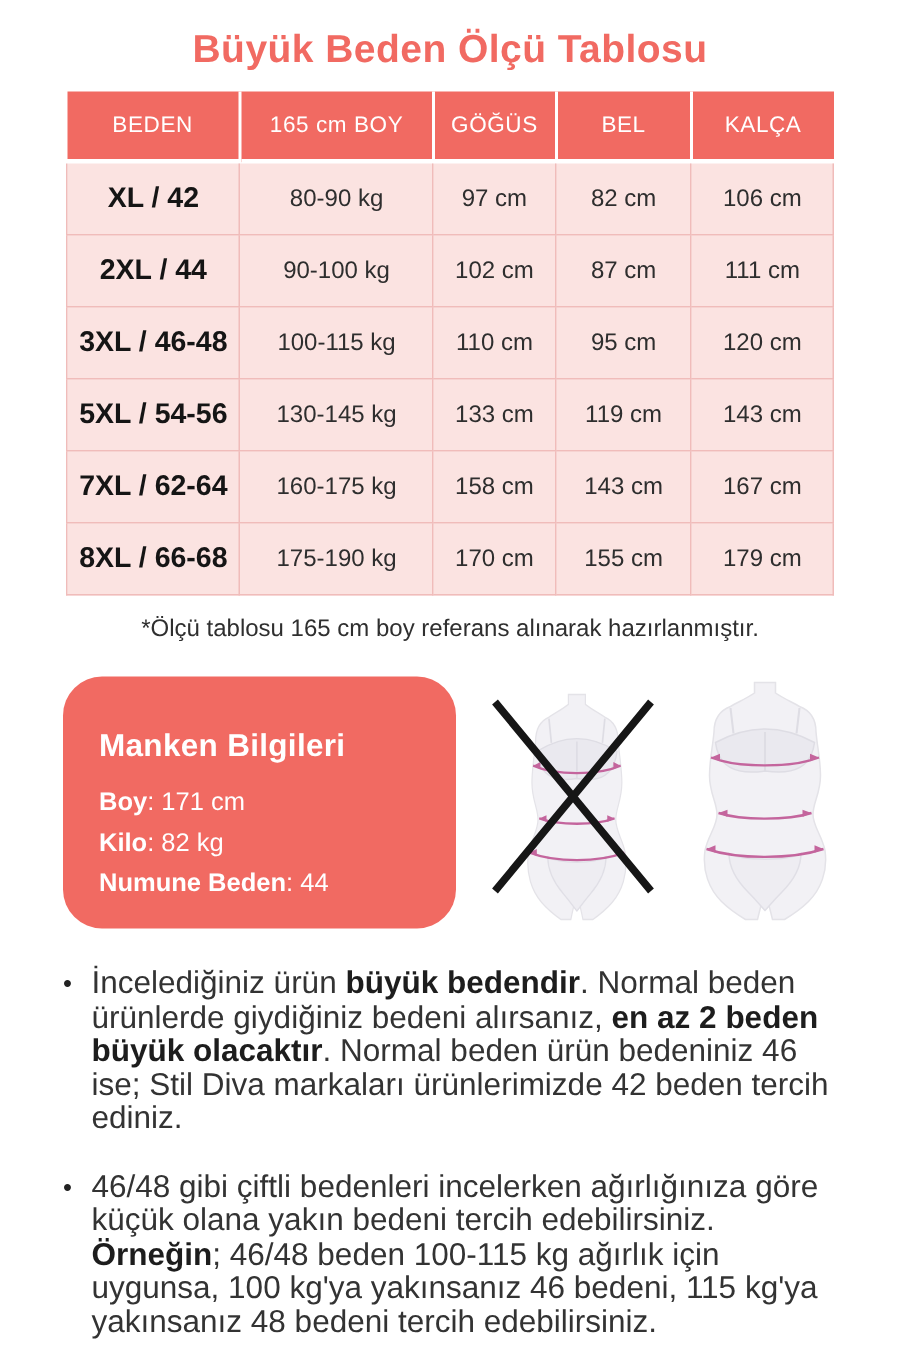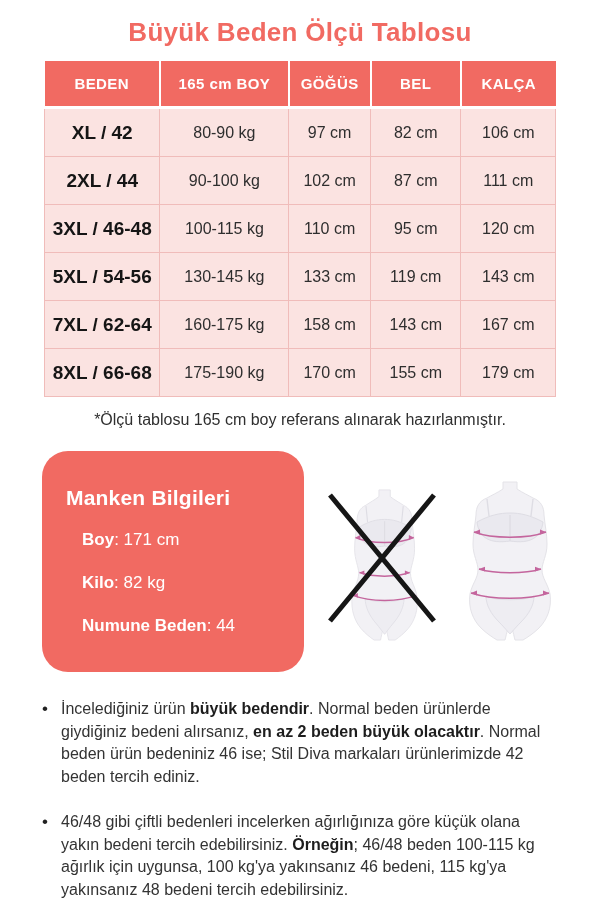--- a/index.html
+++ b/index.html
@@ -32,21 +32,21 @@
   }
   table.size-table col.c1{width:22.6%;}
   table.size-table col.c2{width:25.2%;}
   table.size-table col.c3{width:16%;}
   table.size-table col.c4{width:17.7%;}
   table.size-table col.c5{width:18.5%;}
   table.size-table th{
     background:#F16A62;
     color:#fff;
     font-size:15px;
-    font-weight:700;
+    font-weight:400;
     letter-spacing:.4px;
     height:43px;
     border-left:2px solid #fff;
     border-bottom:3px solid #fff;
     text-align:center;
   }
   table.size-table th:first-child{border-left:none;}
   table.size-table td{
     background:#FBE3E1;
     border:1px solid #F0BCBA;
@@ -84,37 +84,37 @@
     flex:0 0 auto;
     box-sizing:content-box;
   }
   .model-card h2{
     margin:16px 0 11px 0;
     font-size:21px;
     font-weight:700;
     letter-spacing:.2px;
   }
   .model-card p{
-    margin:16px;
+    margin:0;
     font-size:17px;
     line-height:27px;
     font-weight:400;
   }
   .model-card p b{font-weight:700;}
   .figures{flex:1 1 auto;display:flex;justify-content:center;}
   
   ul.notes{
     margin:26px 30px 0 30px;
     padding:0;
     list-style:none;
   }
   ul.notes li{
     position:relative;
     padding-left:19px;
-    font-size:16px;
+    font-size:21px;
     line-height:22.5px;
     color:#333;
     margin-bottom:23px;
   }
   ul.notes li::before{
     content:"\2022";
     position:absolute;
     left:0;top:0;
     font-size:17px;
     color:#222;

